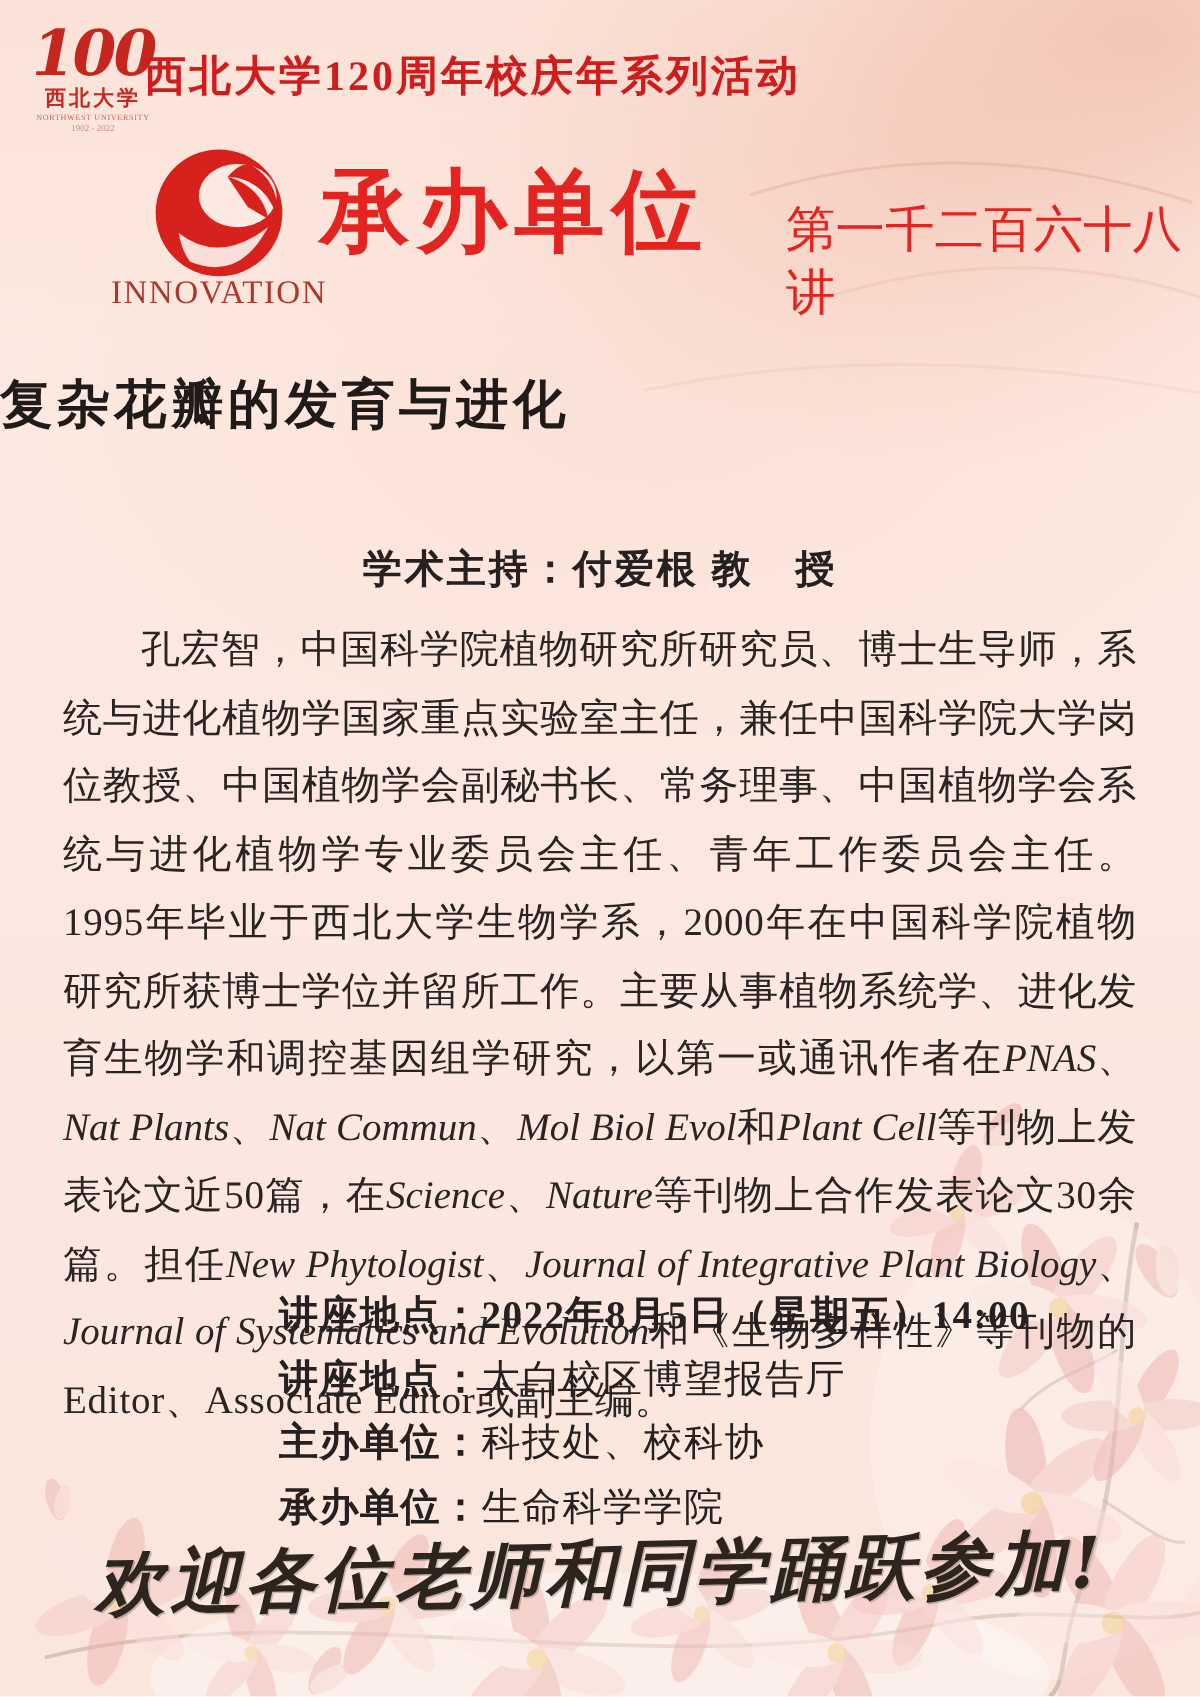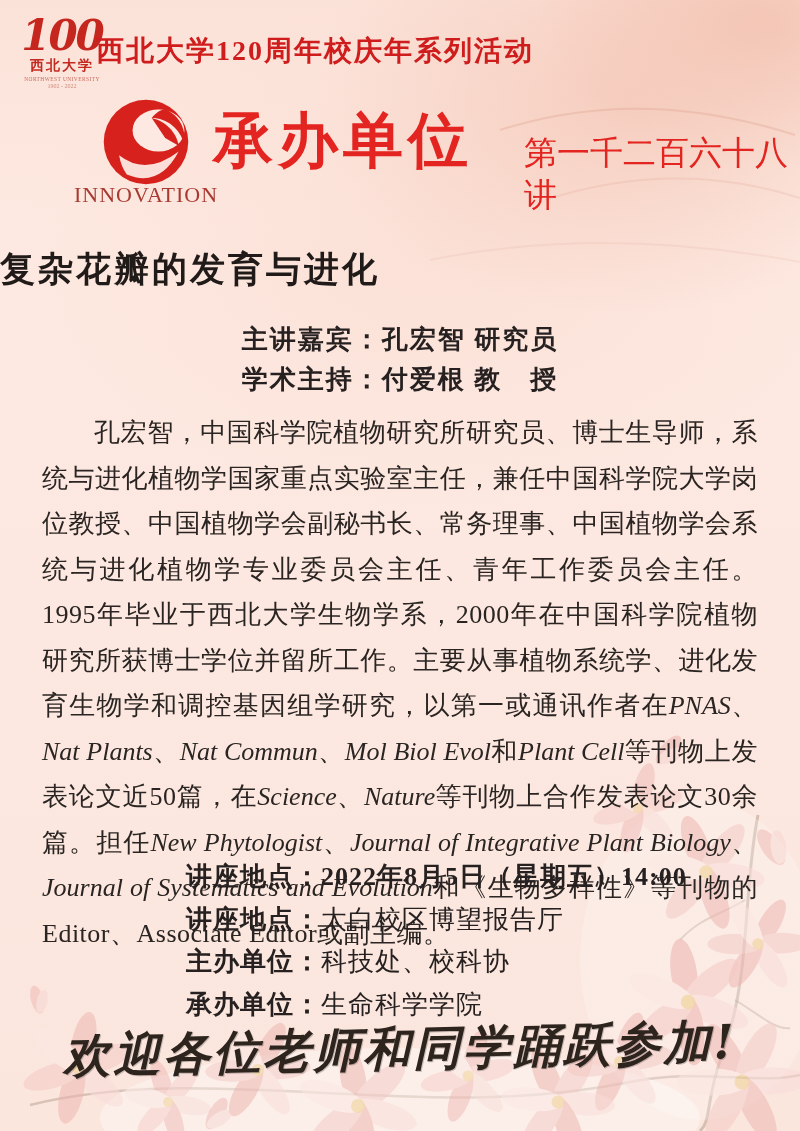--- a/index.html
+++ b/index.html
@@ -167,23 +167,20 @@
       <path d="M30,60 Q52,74 78,58 Q56,80 34,72 Z" fill="#d7211d" opacity="0.85"></path>
     </svg>
   </div>
   <div class="layer innovation-en">INNOVATION</div>
 
   <div class="layer forum-name">承办单位</div>
   <div class="layer forum-session">第一千二百六十八讲</div>
 
   <div class="layer lecture-title">复杂花瓣的发育与进化</div>
 
-  <div class="layer person-line speaker-line">
-    <span>主讲嘉宾：</span><span>孔宏智  研究员</span>
-  </div>
   <div class="layer person-line host-line">
     <span>学术主持：</span><span>付爱根  教　授</span>
   </div>
 
   <p class="layer bio"><span>孔宏智，中国科学院植物研究所研究员、博士生导师，系统与进化植物学国家重点实验室主任，兼任中国科学院大学岗位教授、中国植物学会副秘书长、常务理事、中国植物学会系统与进化植物学专业委员会主任、青年工作委员会主任。1995年毕业于西北大学生物学系，2000年在中国科学院植物研究所获博士学位并留所工作。主要从事植物系统学、进化发育生物学和调控基因组学研究，以第一或通讯作者在</span><span class="lat">PNAS</span><span>、</span><span class="lat">Nat Plants</span><span>、</span><span class="lat">Nat Commun</span><span>、</span><span class="lat">Mol Biol Evol</span><span>和</span><span class="lat">Plant Cell</span><span>等刊物上发表论文近50篇，在</span><span class="lat">Science</span><span>、</span><span class="lat">Nature</span><span>等刊物上合作发表论文30余篇。担任</span><span class="lat">New Phytologist</span><span>、</span><span class="lat">Journal of Integrative Plant Biology</span><span>、</span><span class="lat">Journal of Systematics and Evolution</span><span>和《生物多样性》等刊物的Editor、Associate Editor或副主编。</span></p>
 
   <div class="layer details">
     <div class="detail-row time">
       <span class="label">讲座地点：</span><span class="value">2022年8月5日（星期五）14:00</span>
     </div>

